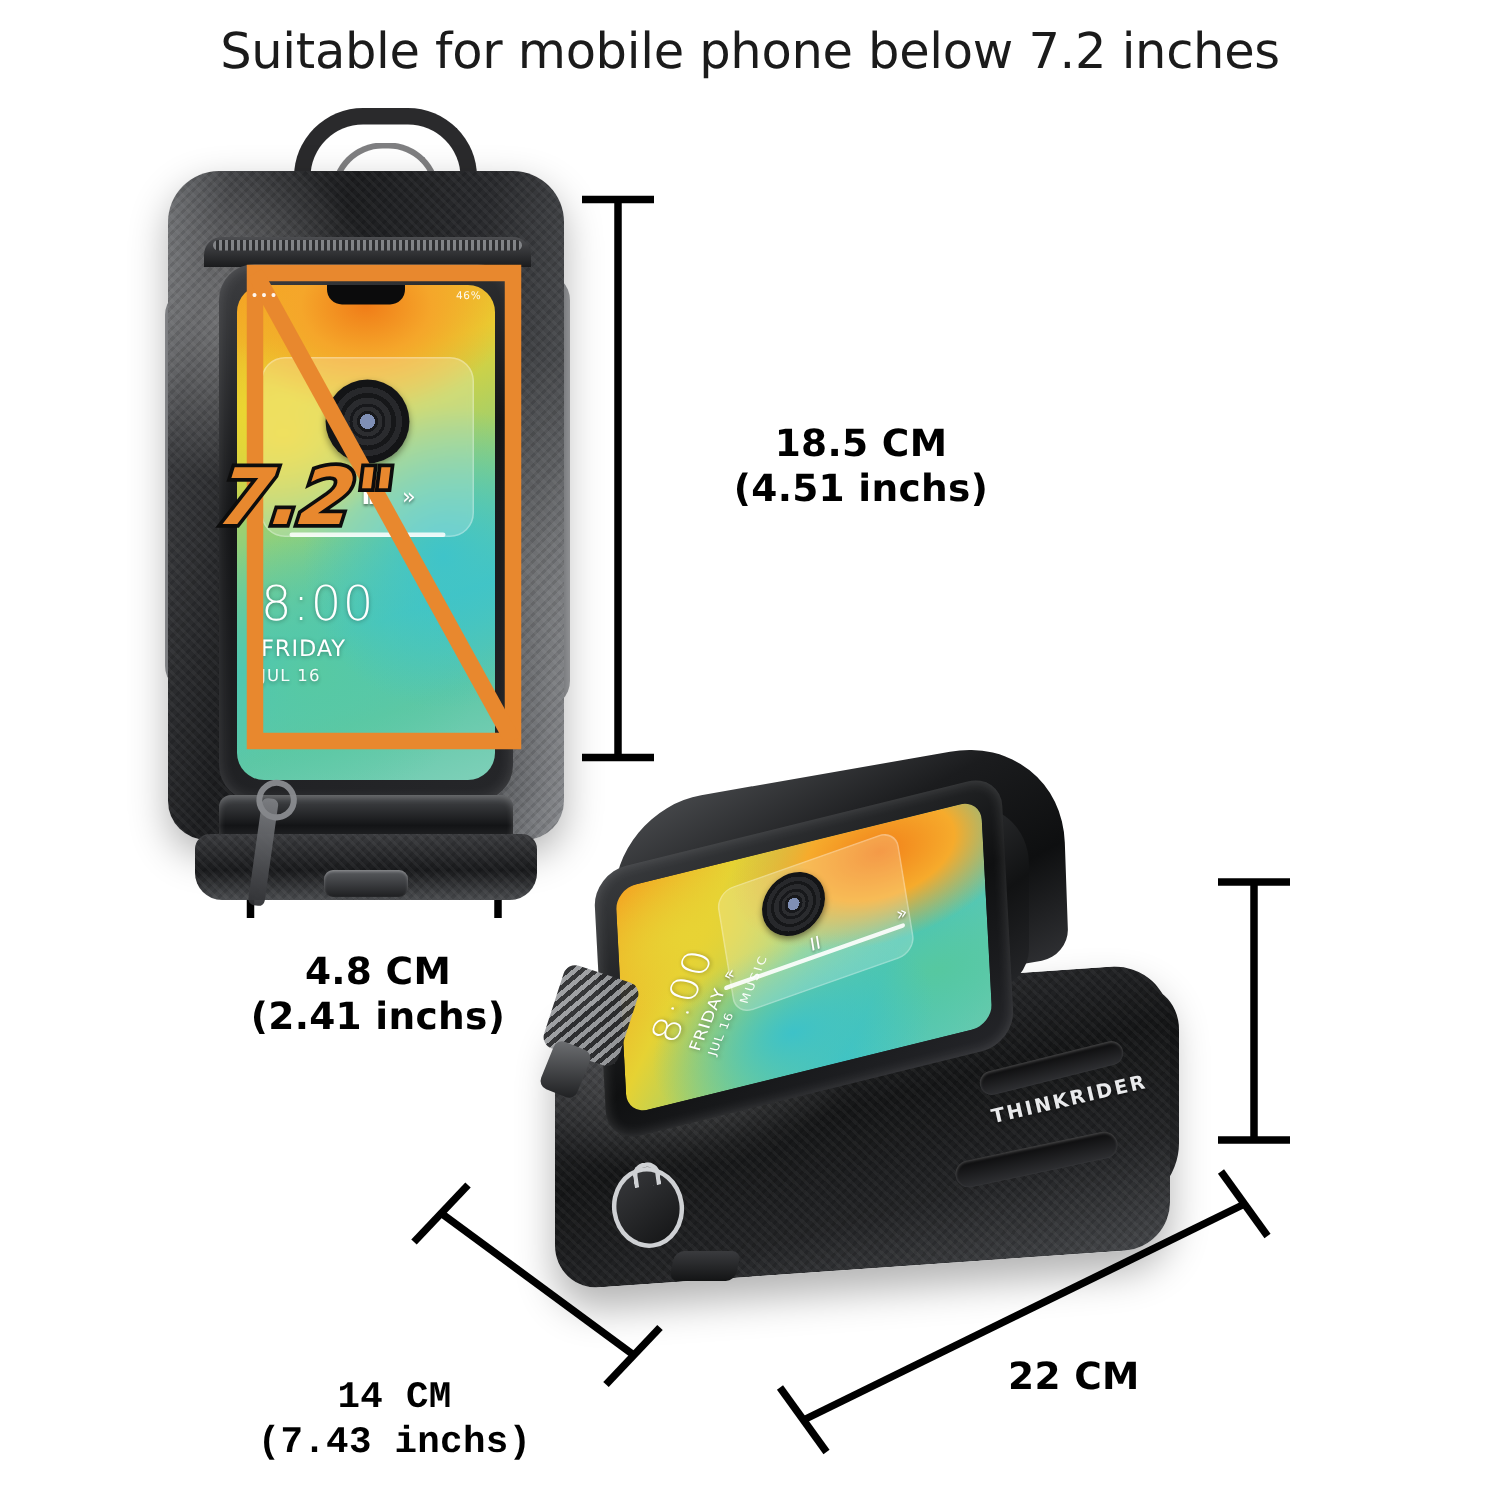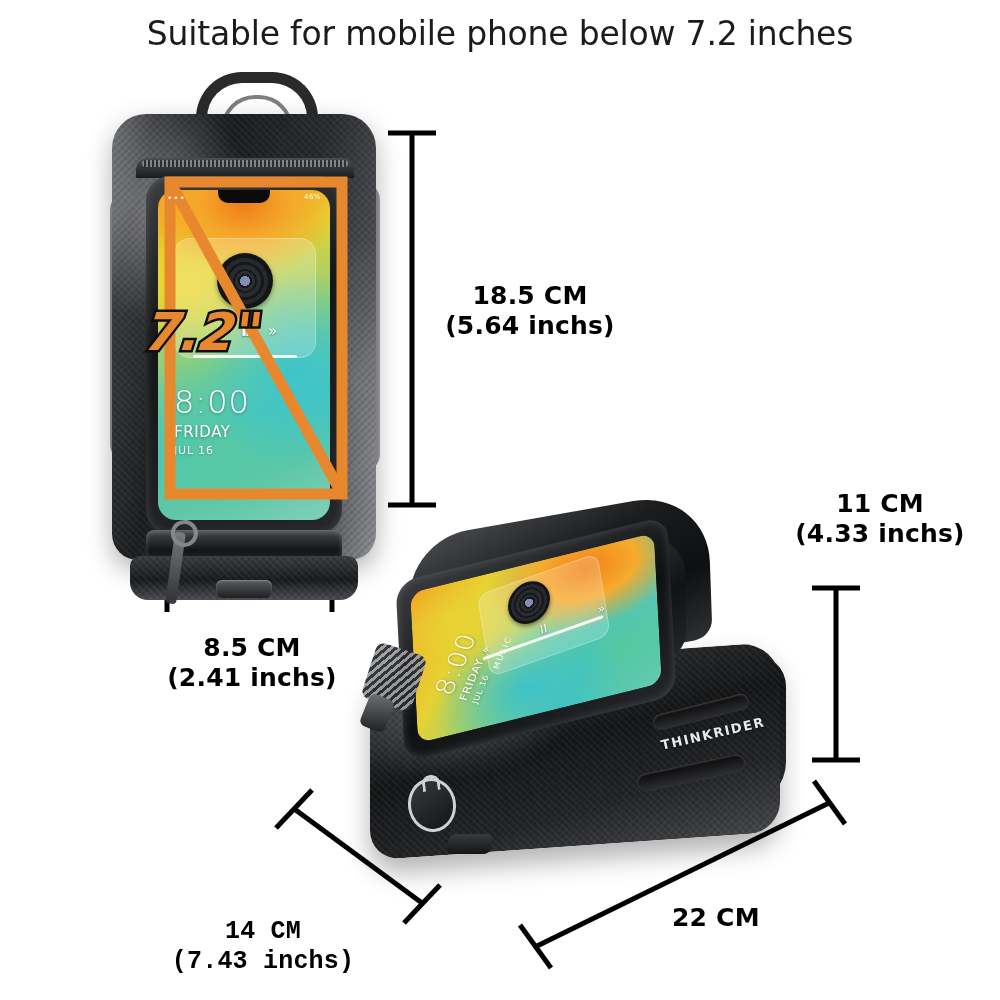--- a/index.html
+++ b/index.html
@@ -11,21 +11,21 @@
   .headline{position:absolute;left:0;top:14px;width:1000px;text-align:center;
             font-size:33px;font-weight:400;letter-spacing:-.2px;color:#1b1b1b;
             font-family:"DejaVu Sans",sans-serif;}
 
   
   .dim{position:absolute;font-weight:bold;color:#000;line-height:1.18;
        font-family:"DejaVu Sans",sans-serif;white-space:nowrap;}
   .dim .cm{display:block;font-size:25px;letter-spacing:.2px;}
   .dim .inch{display:block;font-size:25px;letter-spacing:.2px;}
 
-  #dim-185{left:430px;top:281px;text-align:center;width:200px;}
+  #dim-185{left:474px;top:281px;text-align:center;width:200px;}
   #dim-85 {left:122px;top:633px;text-align:center;width:260px;}
   #dim-11 {left:760px;top:489px;text-align:center;width:240px;}
   #dim-14 {left:118px;top:917px;text-align:center;width:290px;font-family:Liberation Mono, monospace;}
   #dim-22 {left:672px;top:903px;width:290px;}
 
   
   #lines{position:absolute;left:0;top:0;width:1000px;height:1000px;}
 
   
   #bag1{position:absolute;left:108px;top:72px;width:272px;height:490px;}
@@ -224,29 +224,25 @@
       <line x1="404" y1="923" x2="440" y2="885"></line>
 
       <line x1="535" y1="947" x2="829" y2="803"></line>
       <line x1="520" y1="925" x2="551" y2="968"></line>
       <line x1="814" y1="781" x2="845" y2="824"></line>
     </g>
   </svg>
 
   <div class="dim" id="dim-185">
     <span class="cm">18.5 CM</span>
-    <span class="inch">(5.64 inchs)</span>
+    <span class="inch">(4.51 inchs)</span>
   </div>
   <div class="dim" id="dim-85">
-    <span class="cm">8.5 CM</span>
+    <span class="cm">4.8 CM</span>
     <span class="inch">(2.41 inchs)</span>
-  </div>
-  <div class="dim" id="dim-11">
-    <span class="cm">11 CM</span>
-    <span class="inch">(4.33 inchs)</span>
   </div>
   <div class="dim" id="dim-14">
     <span class="cm">14 CM</span>
     <span class="inch">(7.43 inchs)</span>
   </div>
   <div class="dim" id="dim-22">
     <span class="cm">22 CM</span>
   </div>
 
   <div id="bag1">

